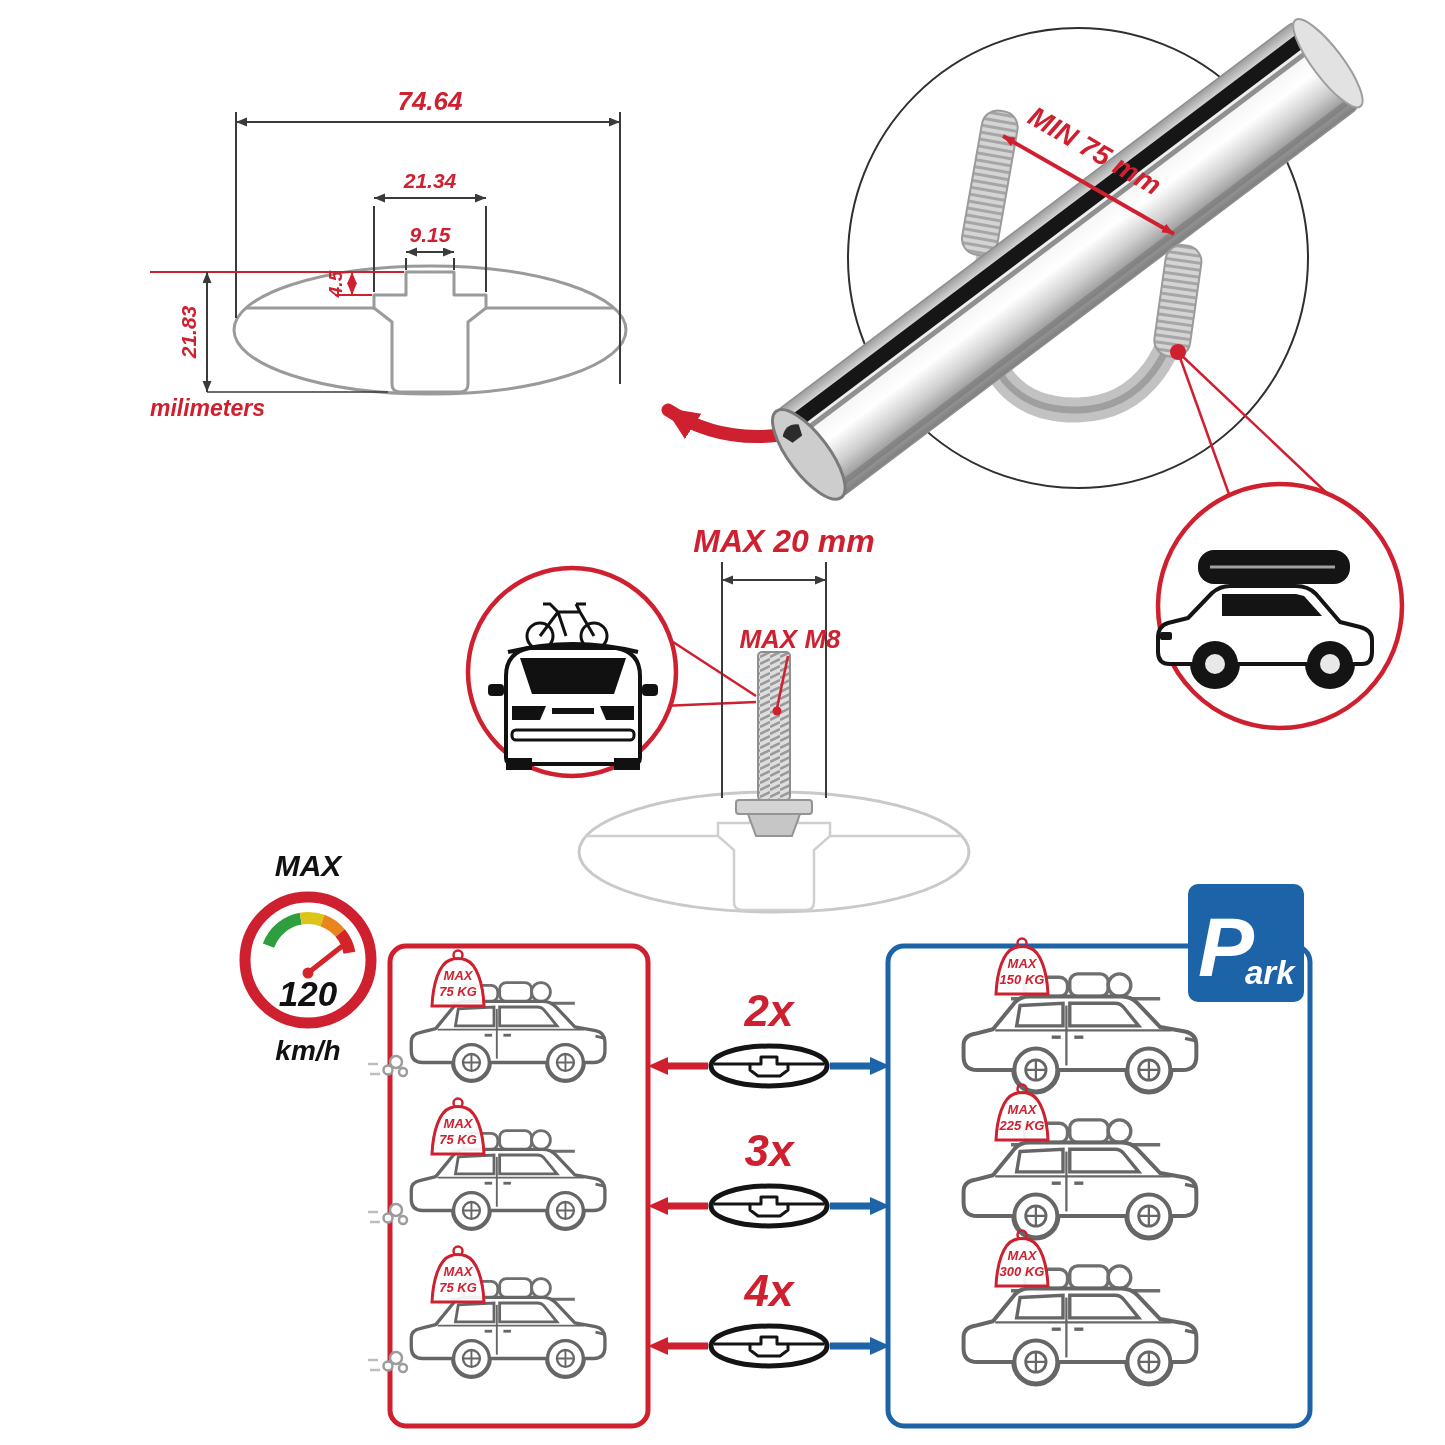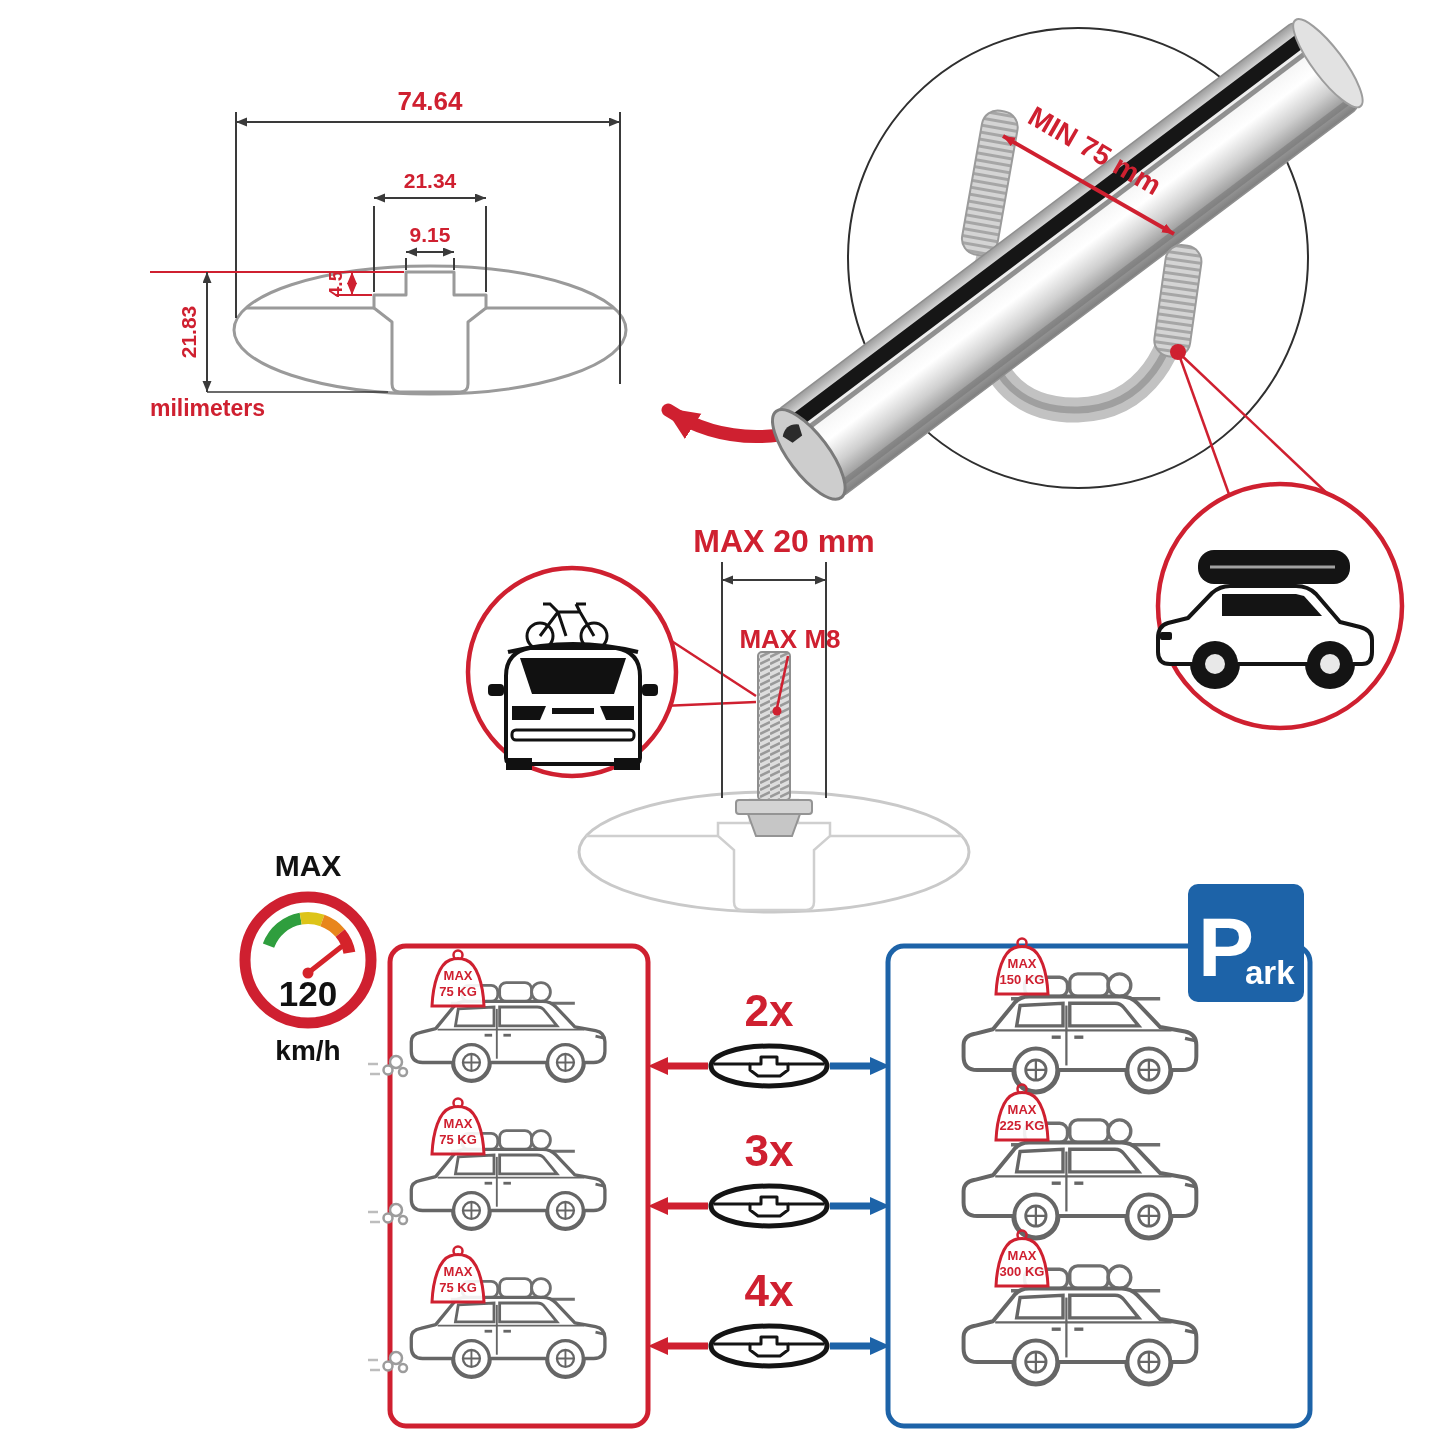--- a/index.html
+++ b/index.html
@@ -1,16 +1,16 @@
 <!DOCTYPE html>
 <html><head>
 <meta charset="utf-8">
 <style>
   html,body{margin:0;padding:0;background:#ffffff;}
-  .canvas{position:relative;width:1445px;height:1445px;background:#fff;overflow:hidden;}
+  .canvas{position:relative;width:1445px;height:1445px;background:#fff;overflow:hidden;font-style:italic;}
   svg text{font-family:"Liberation Sans", sans-serif;}
   .dim-num{fill:#cf2030;font-weight:bold;font-size:26px;}
   .dim-num-sm{fill:#cf2030;font-weight:bold;font-size:21px;}
   .red-label{fill:#cf2030;font-weight:bold;}
   .black-label{fill:#111111;font-weight:bold;}
   .tent-text{fill:#cf2030;font-weight:bold;font-size:13px;}
   .mult-text{fill:#cf2030;font-weight:bold;font-size:44px;}
   .park-p{fill:#ffffff;font-weight:bold;font-size:84px;}
   .park-ark{fill:#ffffff;font-weight:bold;font-size:33px;}
 </style>

